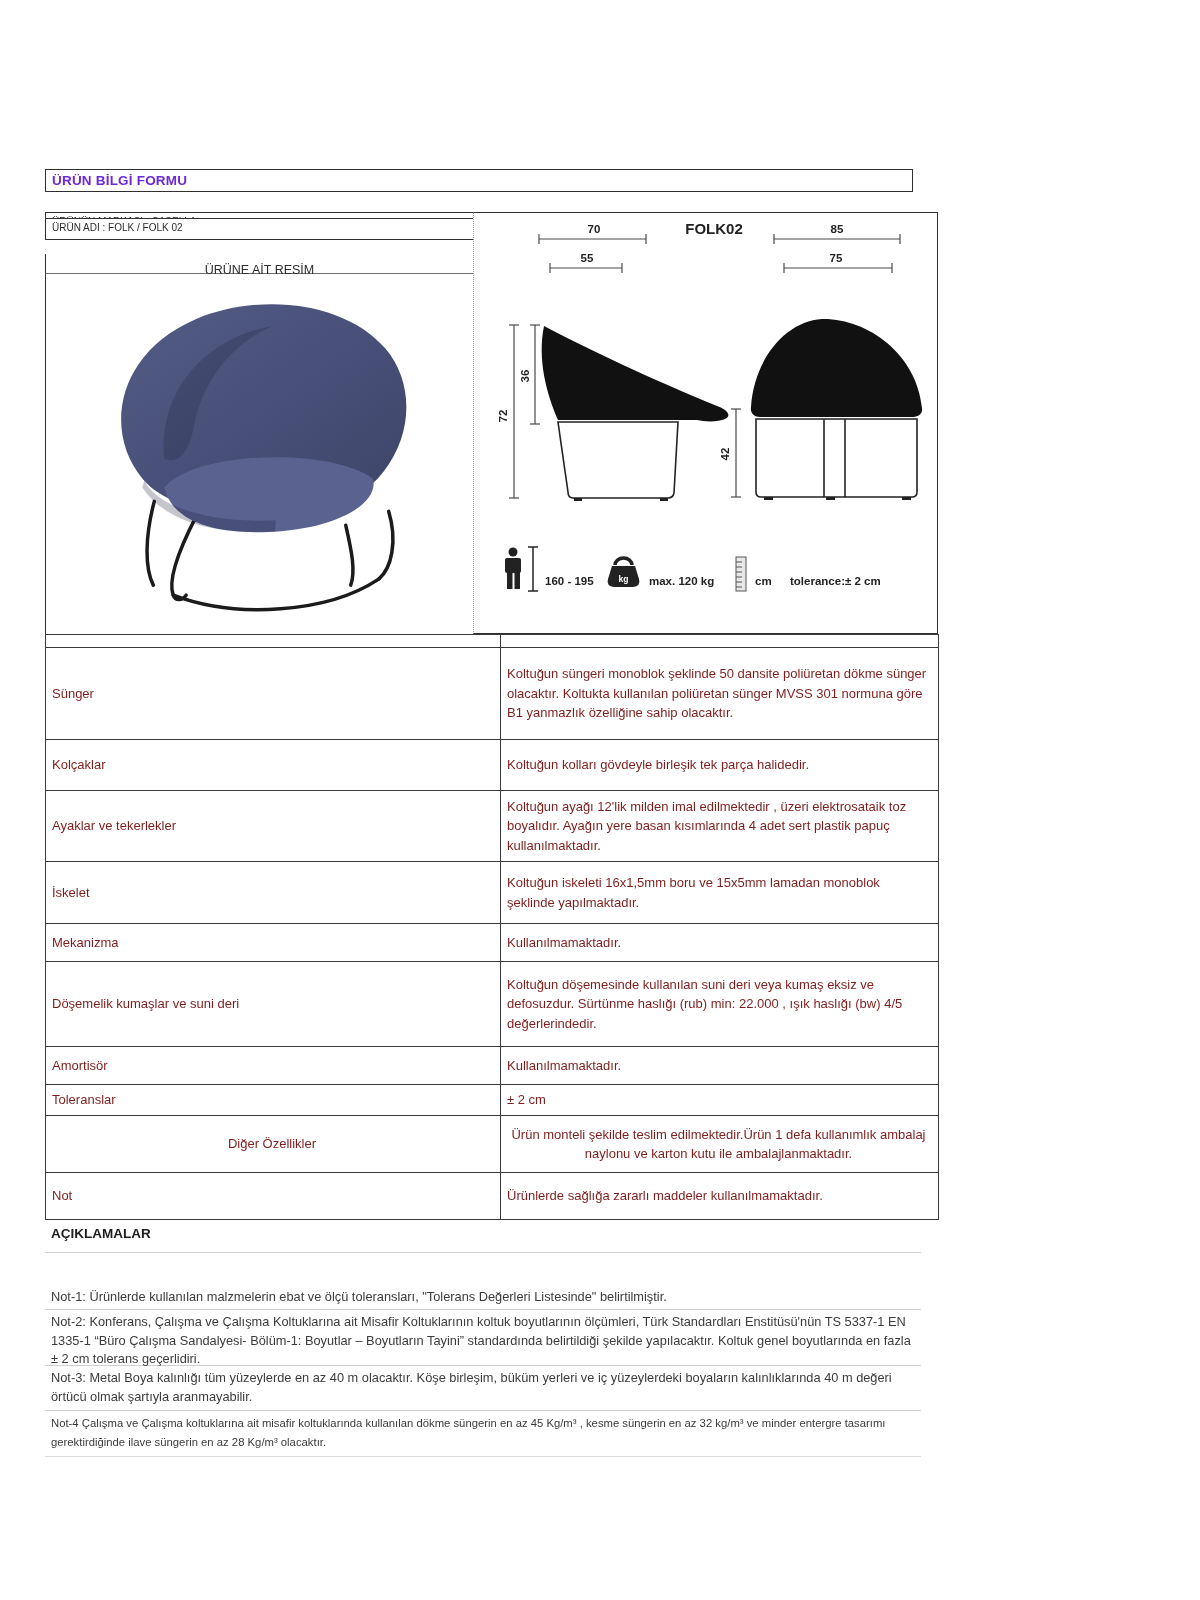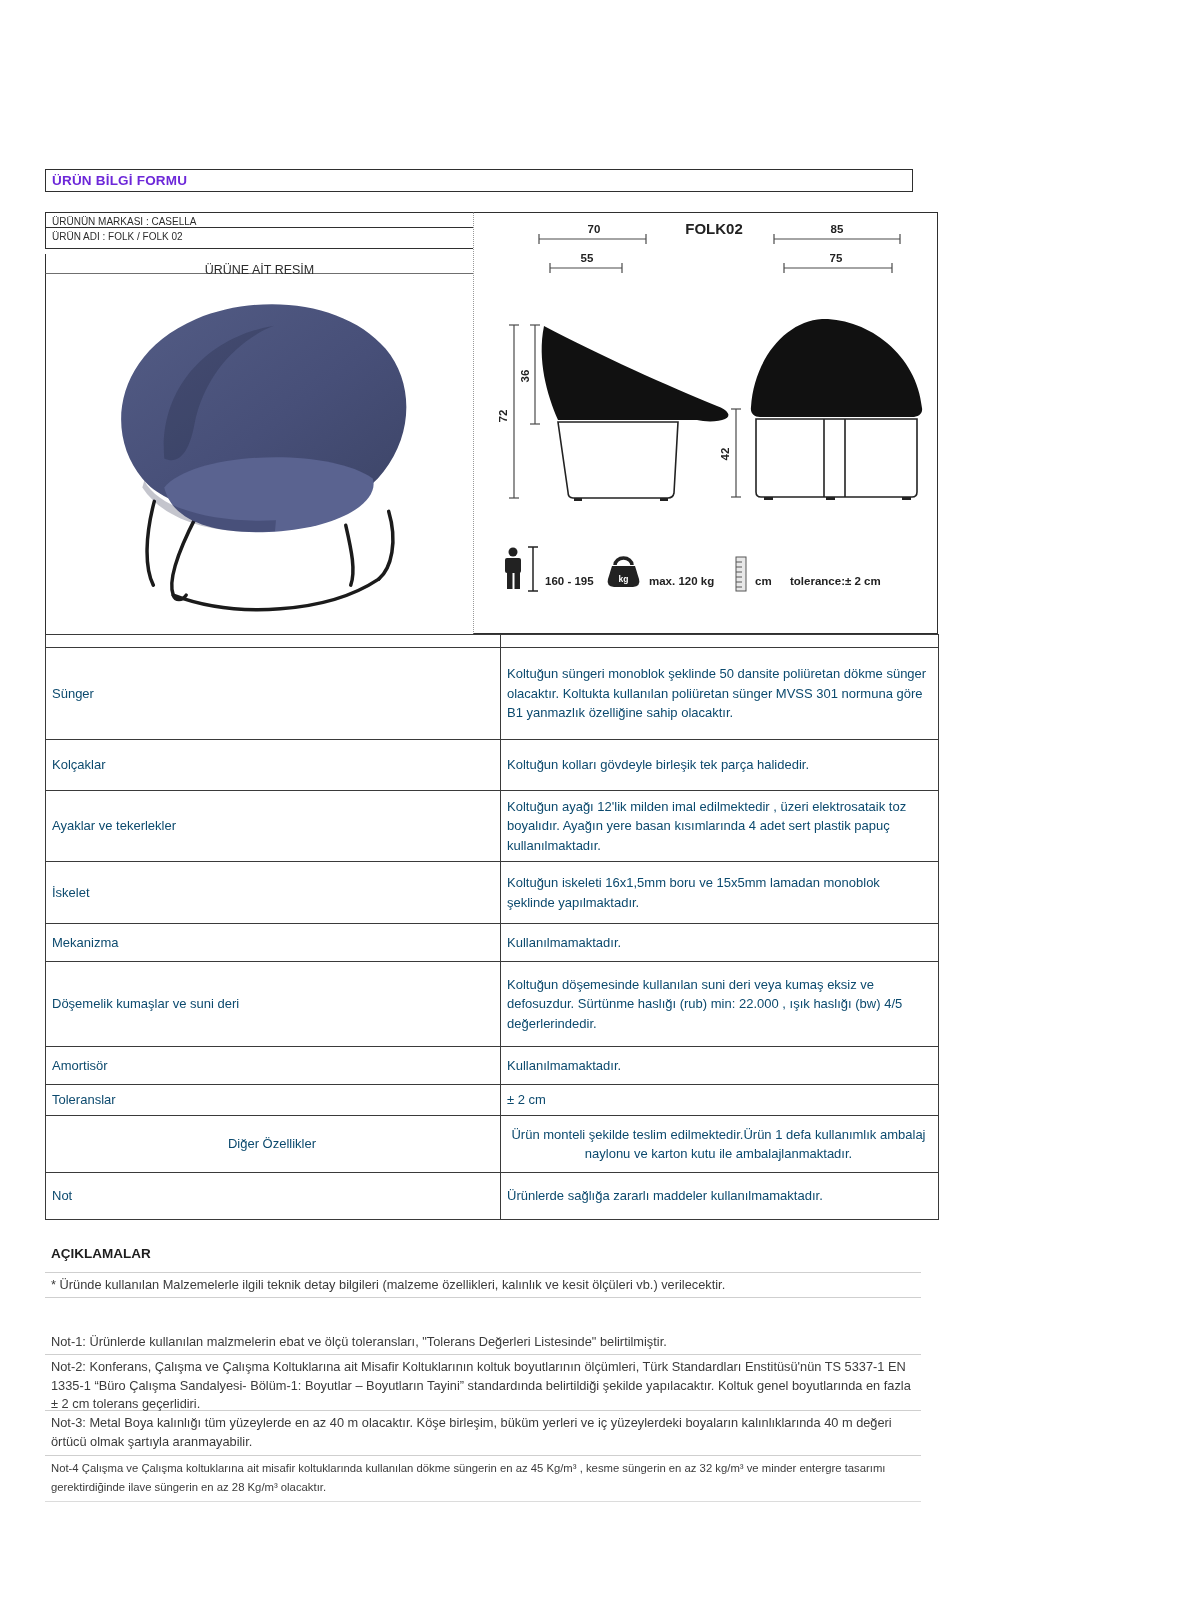--- a/index.html
+++ b/index.html
@@ -35,41 +35,41 @@
     border-bottom:1px solid #2f2f2f;border-left:1px dotted #9a9a9a;
     background:#fff;
   }
   
   table.spec{
     position:absolute;left:45px;top:634px;width:894px;
     border-collapse:collapse;table-layout:fixed;
   }
   table.spec td{
     border:1px solid #3a3a3a;vertical-align:middle;
-    font-size:13px;line-height:1.5;color:#0c4a6e;
+    font-size:13px;line-height:1.5;color:#7f1d1d;
     padding:2px 8px 2px 6px;overflow:hidden;
   }
   table.spec td.lbl{width:440px;}
   table.spec tr.gap td{border-top:1px solid #3a3a3a;border-bottom:1px solid #3a3a3a;}
   
   .notes{left:45px;top:1221px;width:876px;}
   .note-row{
     box-sizing:border-box;border-bottom:1px solid #cfcfcf;
     font-size:12.8px;line-height:1.45;color:#3b3b3b;padding:3px 4px 2px 6px;
   }
   .note-header{font-weight:bold;font-size:13.5px;color:#1d1d1d;}
   .note-small{font-size:11.3px;line-height:1.7;}
   svg text{font-family:"Liberation Sans",sans-serif;}
 </style>
 </head>
 <body>
 
 <div class="abs form-title">ÜRÜN BİLGİ FORMU</div>
 <div class="abs hdr-row" style="top:212px;">ÜRÜNÜN MARKASI : CASELLA</div>
-<div class="abs hdr-row" style="top:227px;height:22px;">ÜRÜN ADI : FOLK / FOLK 02</div>
+<div class="abs hdr-row" style="top:218px;height:22px;">ÜRÜN ADI : FOLK / FOLK 02</div>
 <div class="abs img-hdr">ÜRÜNE AİT RESİM</div>
 
 <div class="abs photo-cell">
   <svg width="428" height="359" viewBox="0 0 428 360">
     <defs>
       <linearGradient id="shellGrad" x1="0" y1="0" x2="1" y2="1">
         <stop offset="0" stop-color="#535c85"></stop>
         <stop offset="0.55" stop-color="#474f78"></stop>
         <stop offset="1" stop-color="#3c4466"></stop>
       </linearGradient>
@@ -222,19 +222,18 @@
         <td>Ürün monteli şekilde teslim edilmektedir.Ürün 1 defa kullanımlık ambalaj naylonu ve karton kutu ile ambalajlanmaktadır.</td>
       </tr>
   <tr style="height:47px;">
         <td class="lbl">Not</td>
         <td>Ürünlerde sağlığa zararlı maddeler kullanılmamaktadır.</td>
       </tr>
 </tbody>
   </table>
 
 <div class="abs notes">
-  <div class="note-row note-header" style="height:32px;margin-top:20px;">AÇIKLAMALAR</div>
-  <div class="note-row" style="height:25px;white-space:nowrap;">* Üründe kullanılan Malzemelerle ilgili teknik detay bilgileri (malzeme özellikleri, kalınlık ve kesit ölçüleri vb.)  verilecektir.</div>
+  <div class="note-row note-header" style="height:32px;">AÇIKLAMALAR</div>
   <div class="note-row" style="height:25px;white-space:nowrap;margin-top:32px;">Not-1: Ürünlerde kullanılan malzmelerin ebat ve ölçü toleransları, "Tolerans Değerleri Listesinde" belirtilmiştir.</div>
   <div class="note-row" style="height:56px;">Not-2: Konferans, Çalışma ve Çalışma Koltuklarına ait  Misafir Koltuklarının koltuk boyutlarının ölçümleri, Türk Standardları Enstitüsü'nün TS 5337-1 EN 1335-1 “Büro Çalışma Sandalyesi- Bölüm-1: Boyutlar – Boyutların Tayini” standardında belirtildiği şekilde yapılacaktır. Koltuk genel boyutlarında en fazla ± 2 cm tolerans geçerlidiri.</div>
   <div class="note-row" style="height:45px;">Not-3: Metal Boya kalınlığı tüm yüzeylerde en az 40 m  olacaktır. Köşe birleşim, büküm yerleri ve iç yüzeylerdeki boyaların kalınlıklarında 40 m değeri örtücü olmak şartıyla aranmayabilir.</div>
   <div class="note-row note-small" style="height:46px;border-bottom:1px solid #dcdcdc;">Not-4 Çalışma ve Çalışma koltuklarına ait misafir koltuklarında kullanılan dökme süngerin en az 45 Kg/m³ ,  kesme süngerin en az 32 kg/m³  ve minder entergre tasarımı gerektirdiğinde ilave süngerin en az 28 Kg/m³  olacaktır.</div>
 </div>
 
 </body></html>

